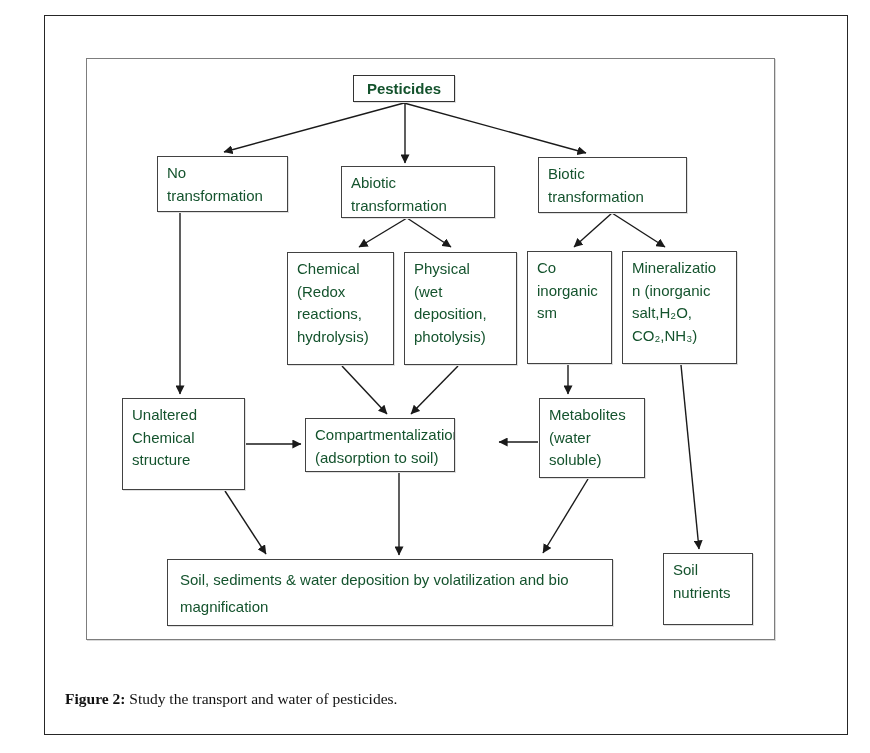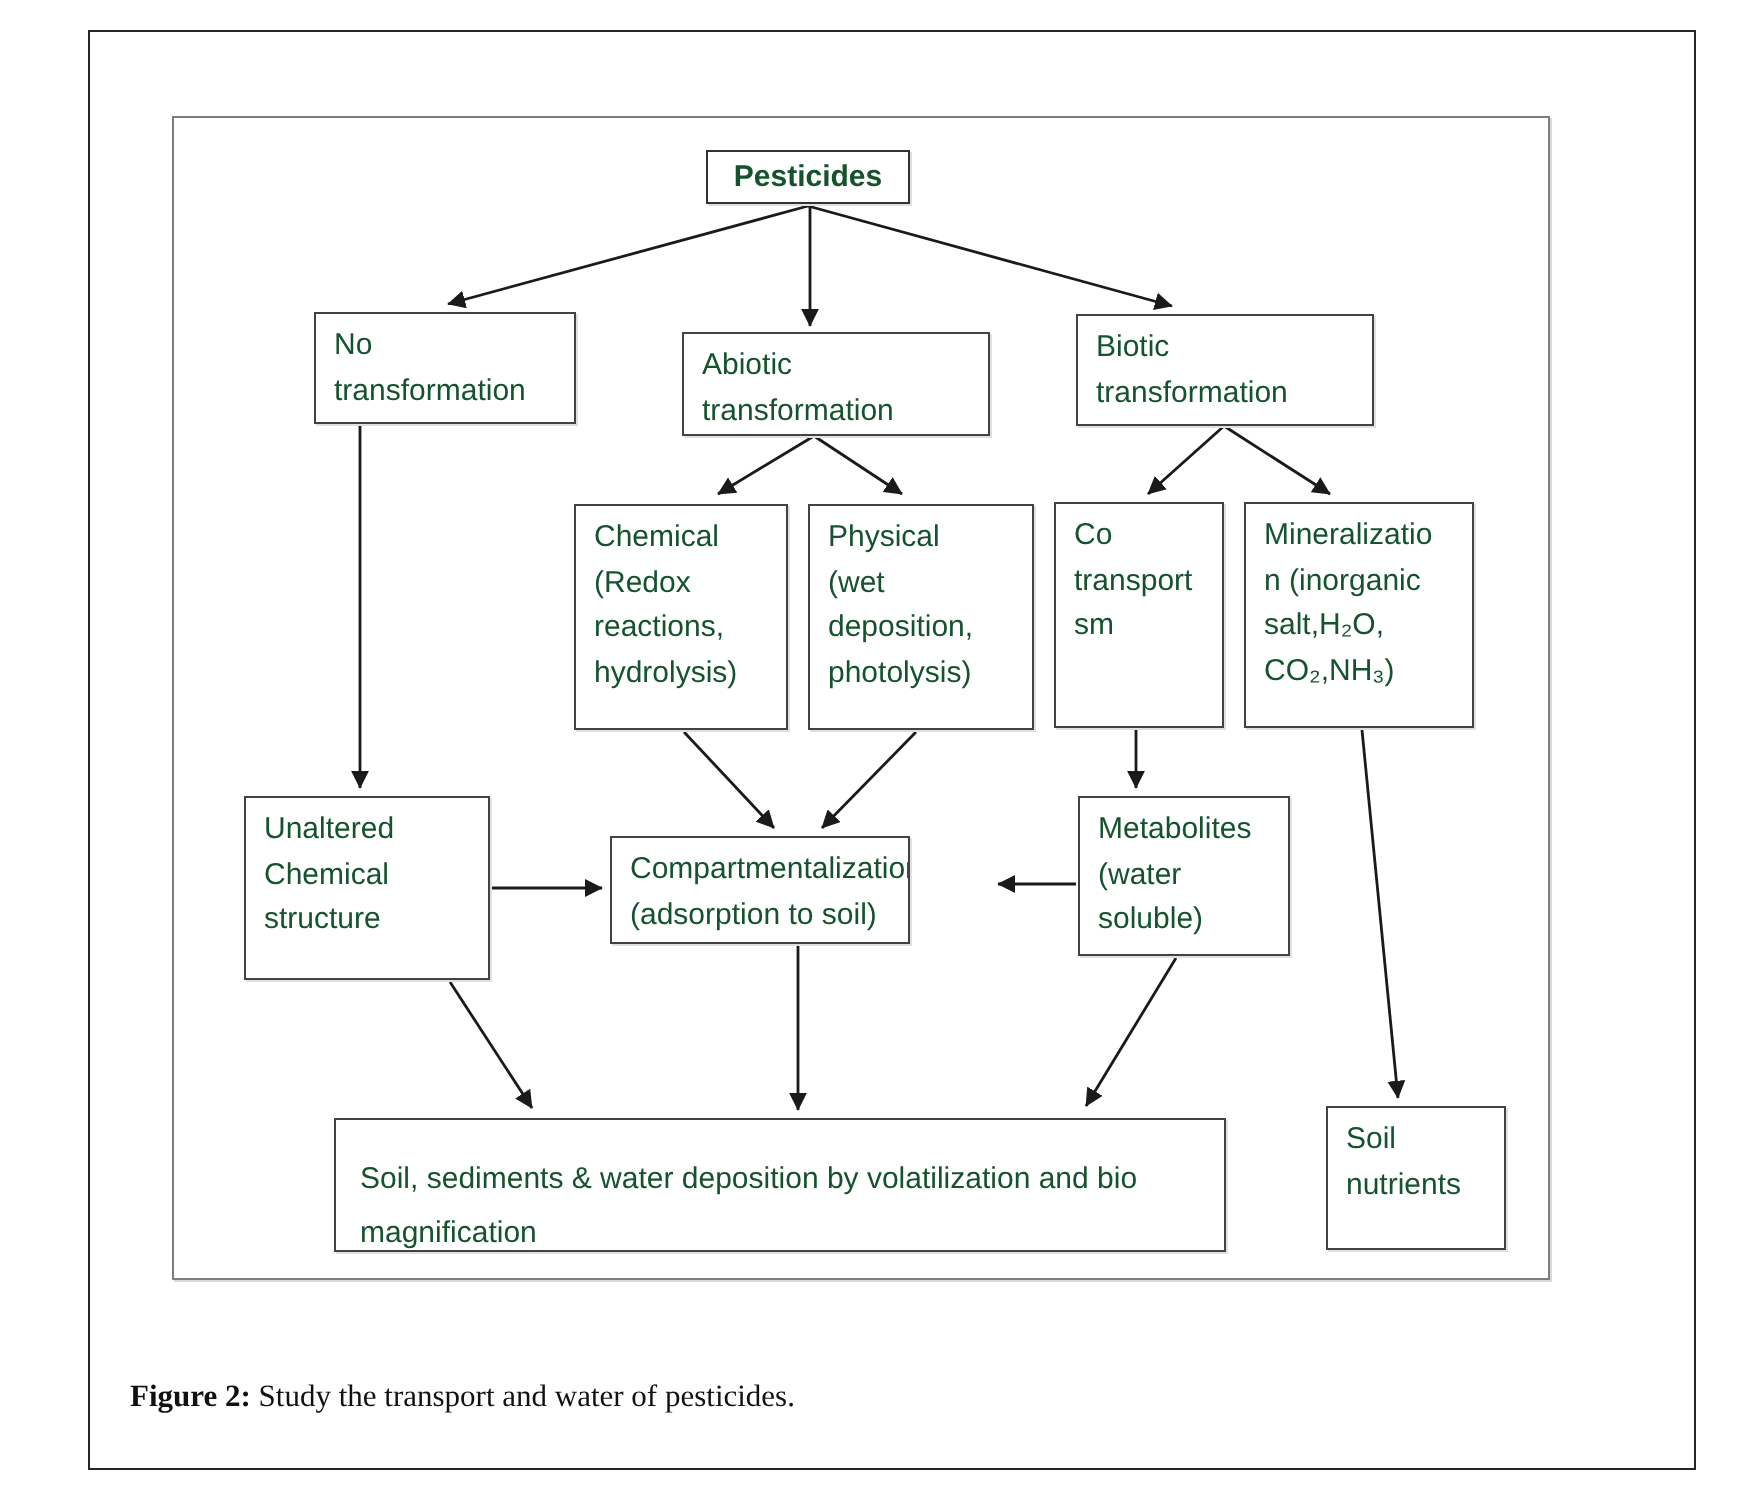--- a/index.html
+++ b/index.html
@@ -48,21 +48,21 @@
   }
   .node--title {
     font-weight: bold;
     text-align: center;
     padding: 2px 4px;
     line-height: 21px;
     border-color: #333333;
   }
   .node--wide {
     line-height: 27px;
-    padding: 16px 12px;
+    padding: 6px 12px;
   }
   .caption {
     position: absolute;
     left: 65px; top: 690px;
     font-family: "Liberation Serif", "DejaVu Serif", serif;
     font-size: 15.5px;
     color: #111111;
   }
   .caption-label { font-weight: bold; }
   .caption-text { margin-left: 0.25em; }
@@ -115,21 +115,21 @@
 (Redox
 reactions,
 hydrolysis)</div>
 
   <div class="node" style="left:404px; top:252px; width:113px; height:113px;">Physical
 (wet
 deposition,
 photolysis)</div>
 
   <div class="node" style="left:527px; top:251px; width:85px; height:113px;">Co
-transport
+inorganic
 sm</div>
 
   <div class="node" style="left:622px; top:251px; width:115px; height:113px;">Mineralizatio
 n (inorganic
 salt,H₂O,
 CO₂,NH₃)</div>
 
   <div class="node" style="left:122px; top:398px; width:123px; height:92px;">Unaltered
 Chemical
 structure</div>

